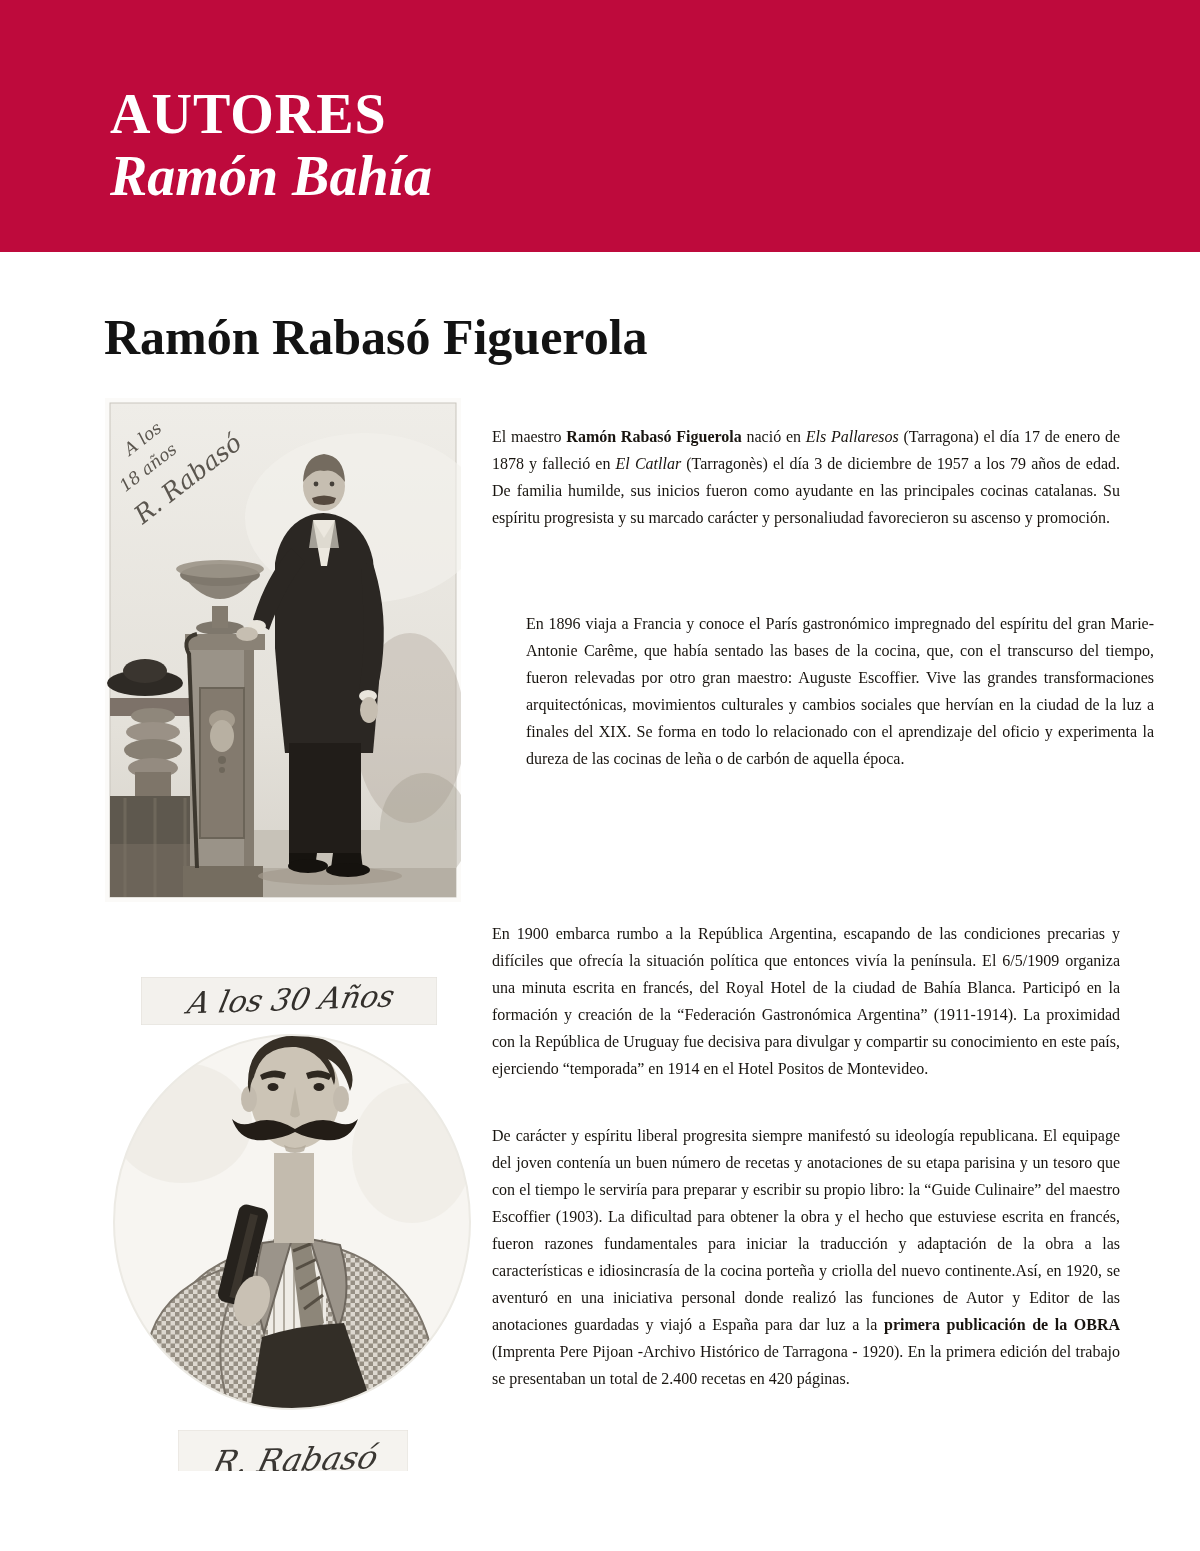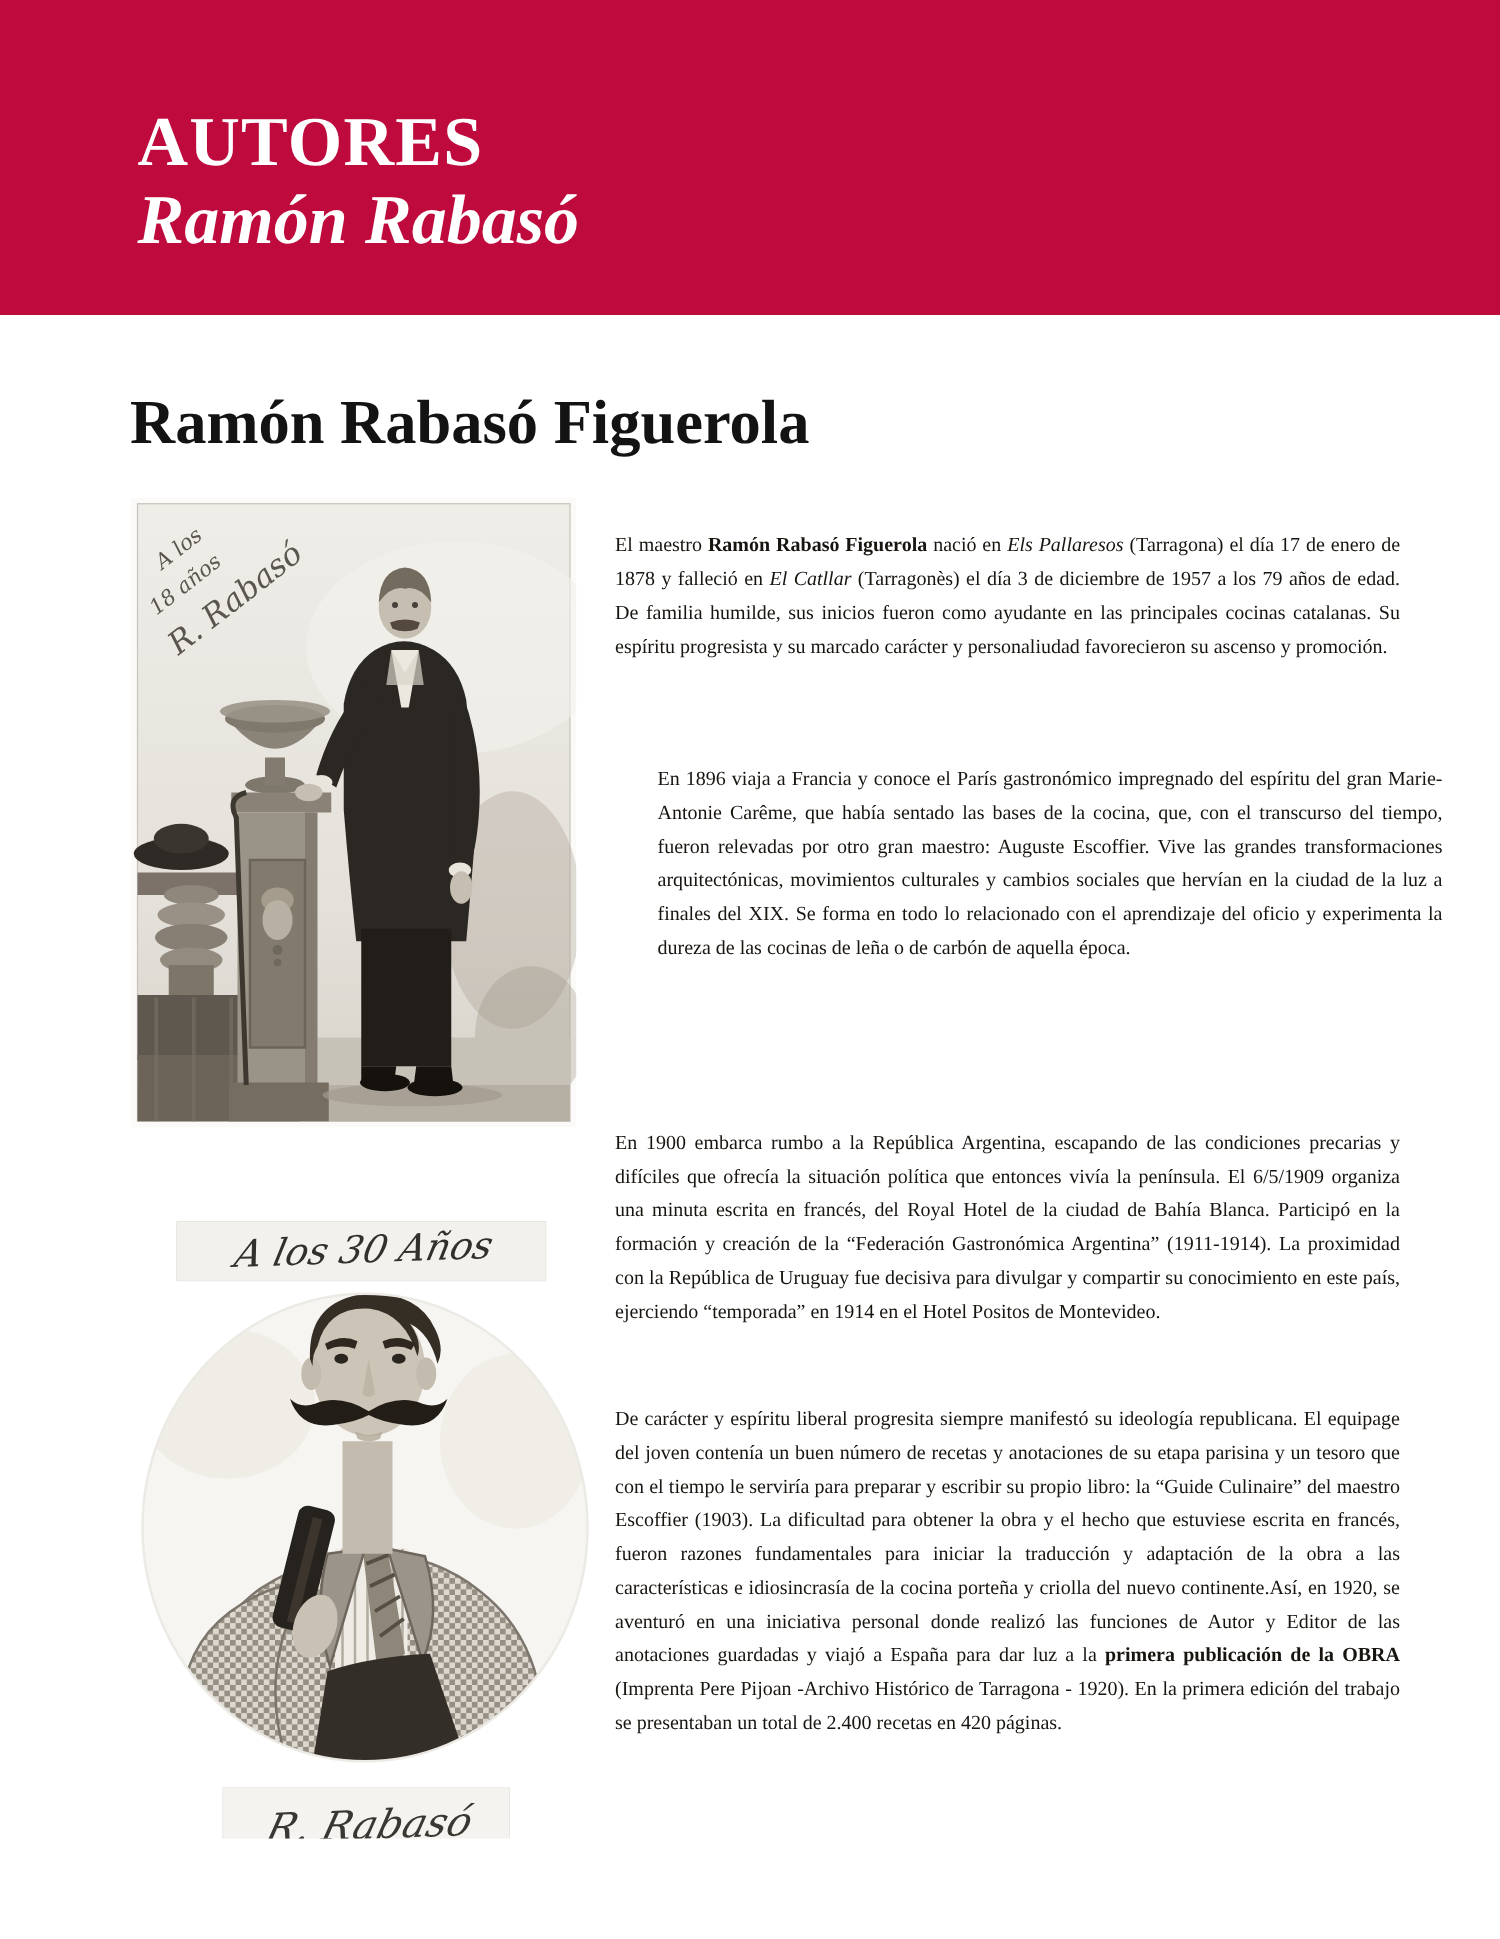--- a/index.html
+++ b/index.html
@@ -33,21 +33,21 @@
   
   .para {
     position:absolute; left:492px; width:628px;
     font-size:16px; line-height:27px; text-align:justify;
     color:var(--body-text,#18140f);
   }
   .para b { font-weight:bold; }
   .para i { font-style:italic; }
   .para-1 { top:423px; }
   .para-2 { top:610px;margin-left:34px; }
-  .para-3 { top:901px; }
+  .para-3 { top:920px; }
   .para-4 { top:1122px; }
   
   .photo1 { position:absolute; left:105px; top:398px; width:356px; height:504px; }
   .caption-strip { position:absolute; left:141px; top:977px; width:296px; height:48px; }
   .portrait { position:absolute; left:112px; top:1033px; width:360px; height:378px; }
   .signature-strip { position:absolute; left:178px; top:1430px; width:230px; height:60px; }
   svg { display:block; width:100%; height:100%; }
   
   .footer {
     position:absolute; left:0; top:1512px; width:1200px; text-align:center;
@@ -55,21 +55,21 @@
   }
   .footer .f-bold { font-weight:bold; }
 </style>
 </head>
 <body>
 
 <div class="page" style="--banner-bg: #BE0A3C; --banner-text: #FFFFFF; --heading-color: #131313; --body-text: #18140F; --footer-text: #8F8C8D; --page-bg: #FFFFFF;">
 
   <header class="banner">
     <div class="banner-kicker">AUTORES</div>
-    <div class="banner-title">Ramón Rabasó</div>
+    <div class="banner-title">Ramón Bahía</div>
   </header>
 
   <h1 class="page-heading">Ramón Rabasó Figuerola</h1>
 
   <div class="photo1">
     <svg viewBox="0 0 356 504" preserveAspectRatio="none">
       <defs>
         <linearGradient id="p1bg" x1="0" y1="0" x2="0" y2="1">
           <stop offset="0" stop-color="#efede8"></stop>
           <stop offset="0.65" stop-color="#e4e1da"></stop>

